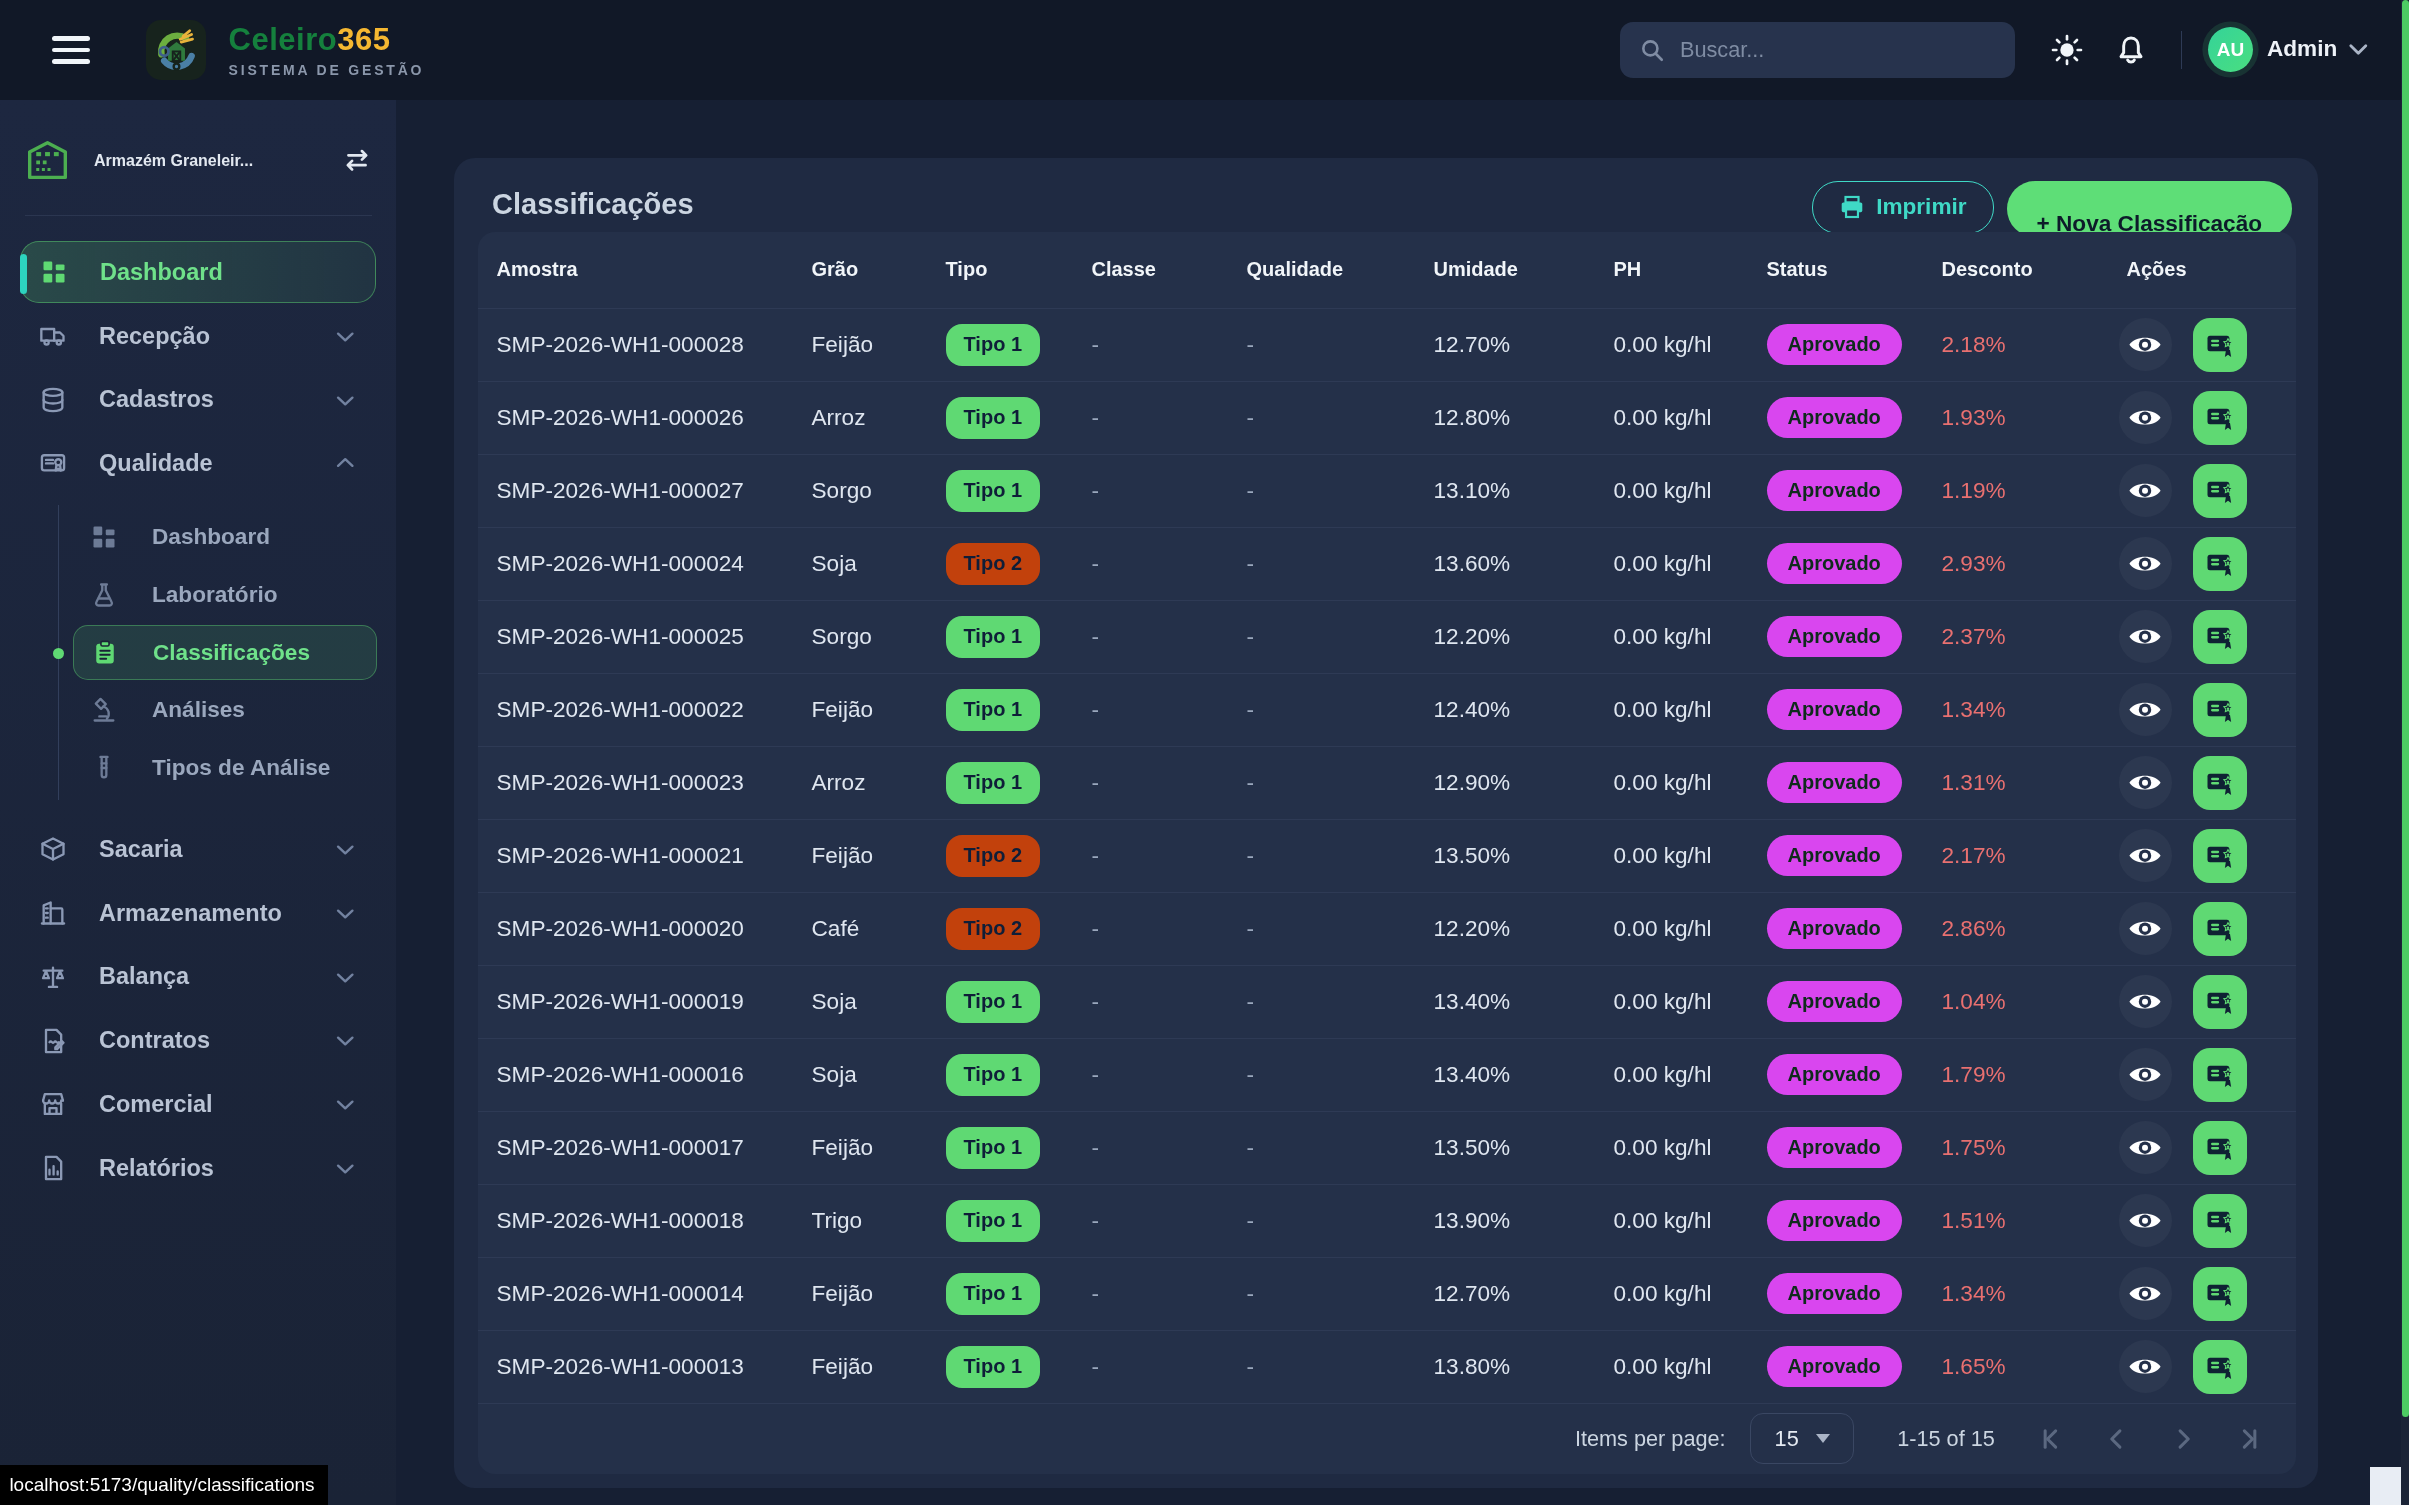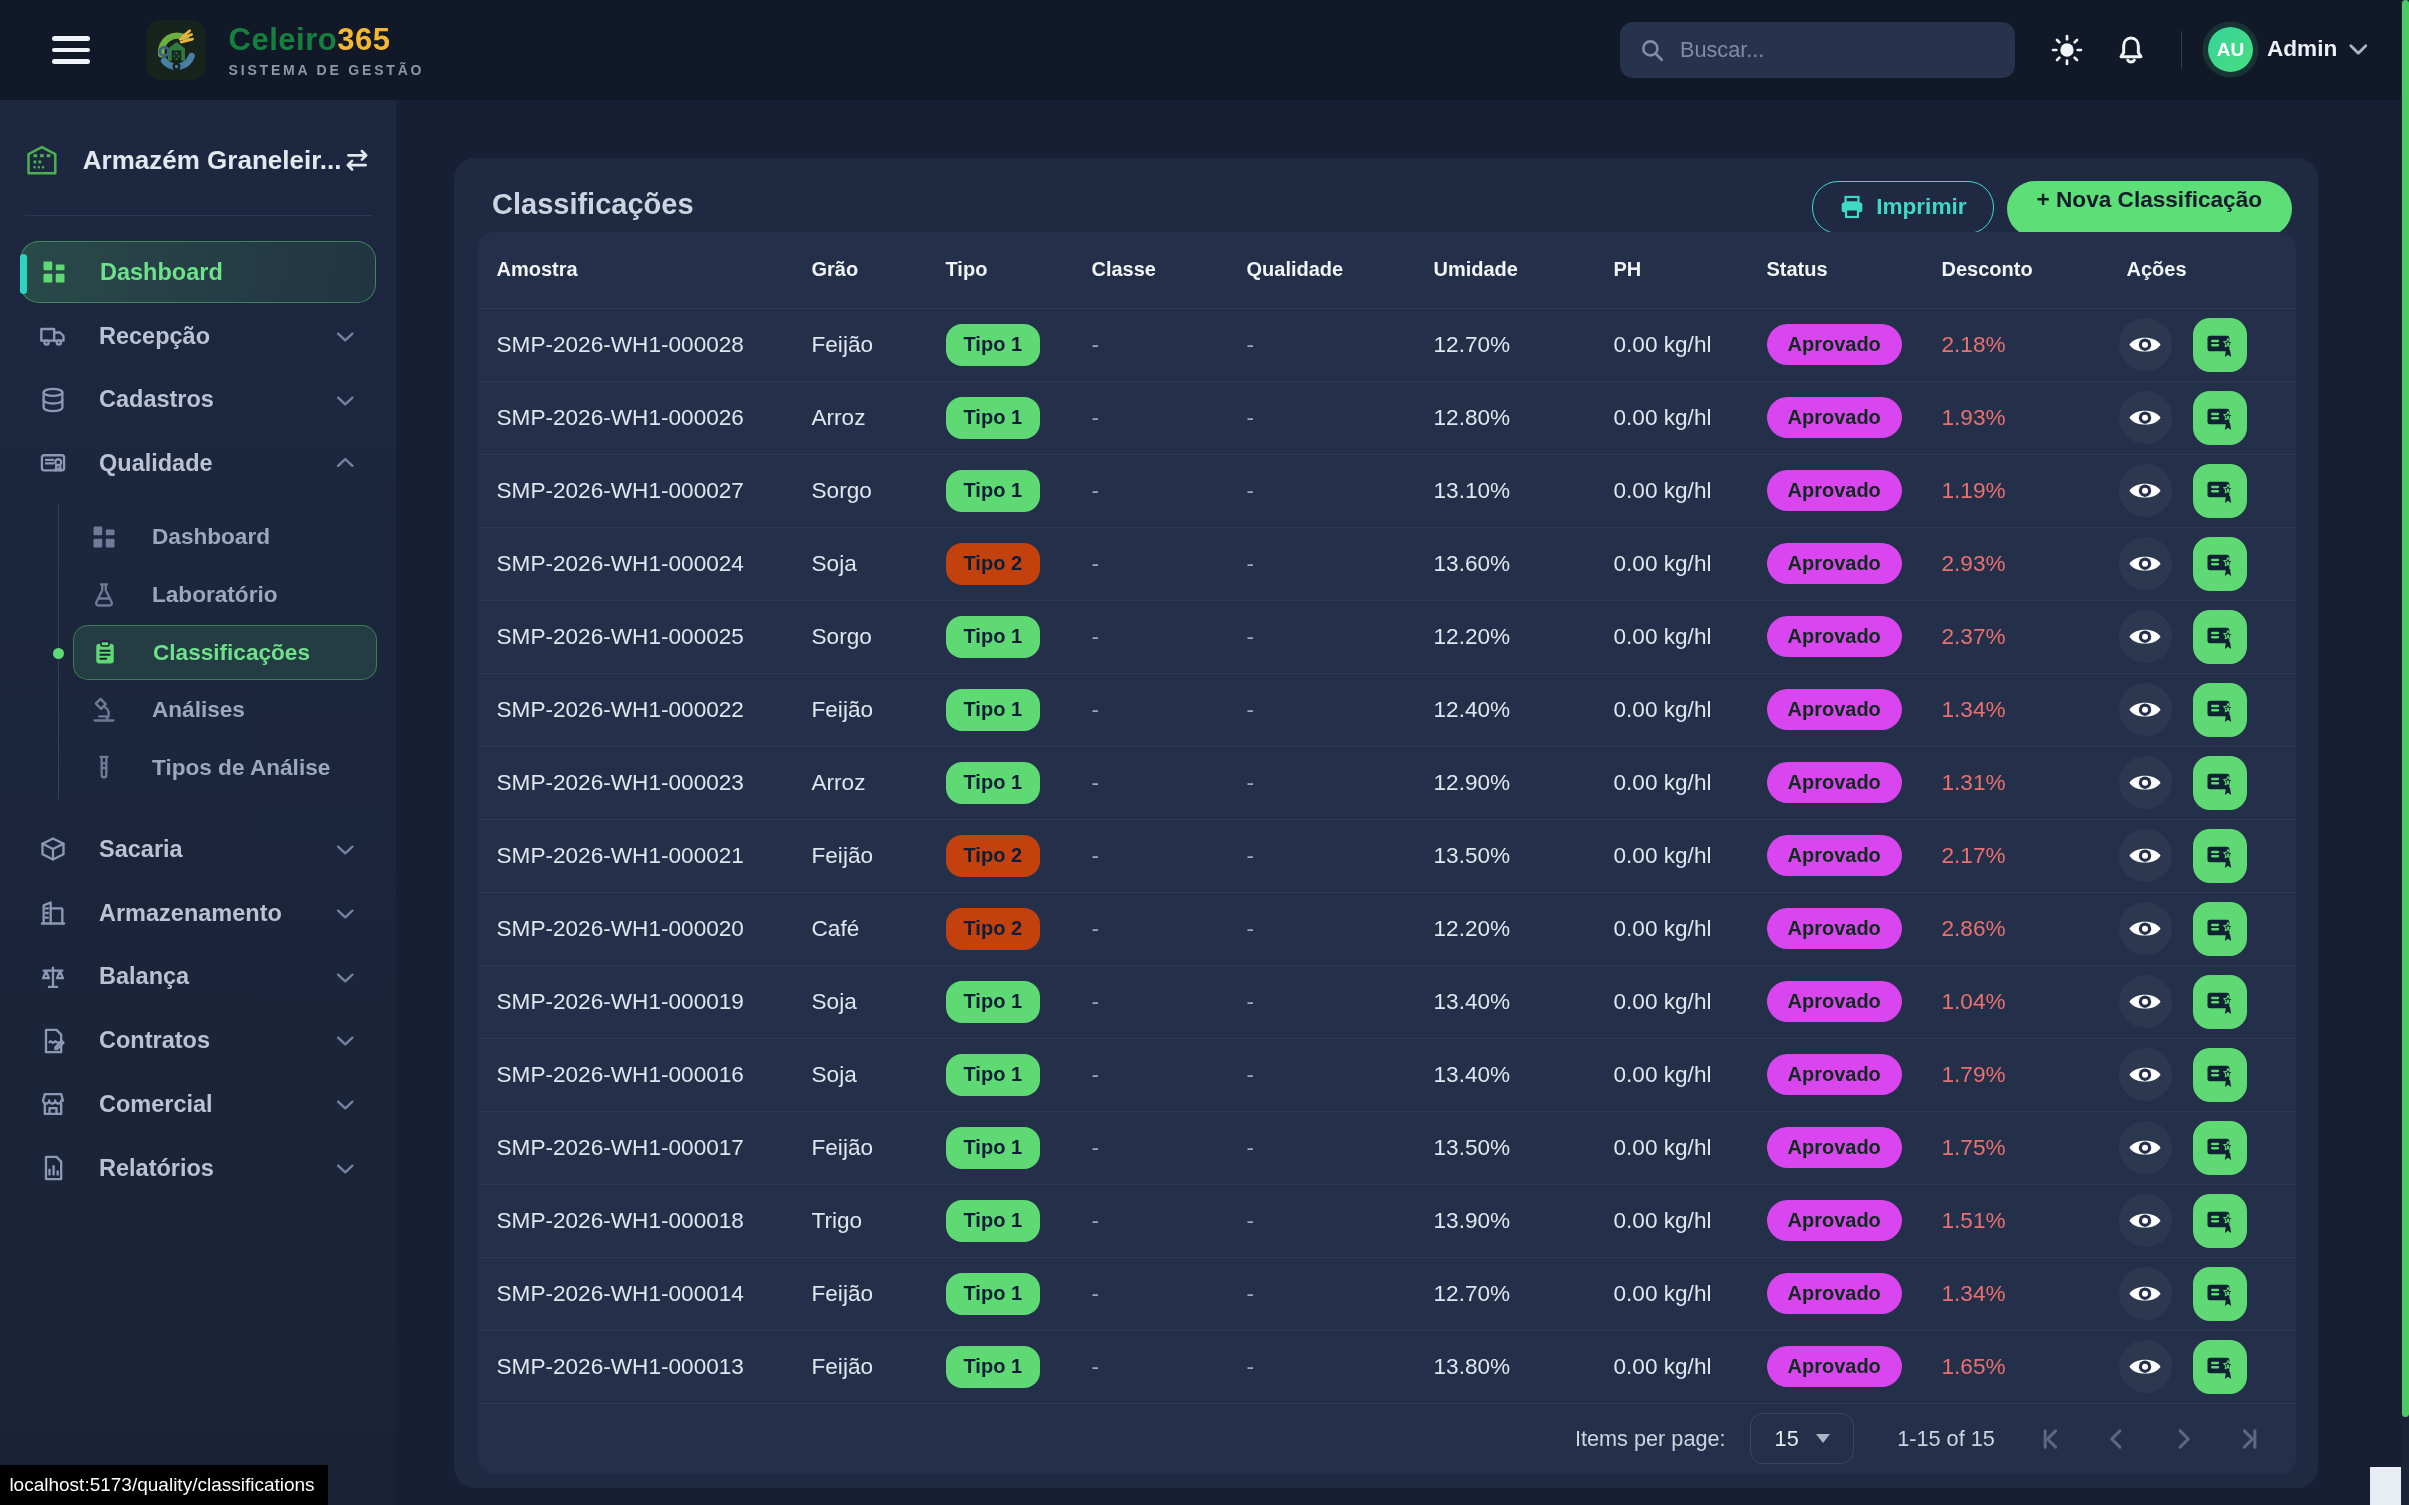--- a/index.html
+++ b/index.html
@@ -50,21 +50,21 @@
   .user-name { position:absolute; left:2267px; top:36px; font-size:22.6px; font-weight:bold; color:#eef2f8; cursor:pointer; }
   .user-caret { position:absolute; left:2347px; top:43px; }
 
   
   .sidebar {
     position:absolute; top:100px; left:0; width:396px; height:1406px;
     background:linear-gradient(180deg,#1d2740 0%,#1a2336 100%);
     overflow:hidden;
   }
   .warehouse { display:flex; align-items:center; padding:38px 24.5px 32px 24.5px; }
-  .warehouse-label { margin-left:24.5px; font-size:26px; font-weight:bold; color:#e2e8f0; white-space:nowrap; }
+  .warehouse-label { margin-left:24.5px; font-size:16px; font-weight:bold; color:#e2e8f0; white-space:nowrap; }
   .swap { margin-left:auto; cursor:pointer; display:flex; }
   .side-divider { height:0.9px; background:#2b3650; margin:0 24.5px 24.5px 24.5px; }
   .nav { display:flex; flex-direction:column; }
   .nav-item {
     position:relative; display:flex; align-items:center;
     height:62px; margin:0.9px 20px; padding:0 19px; border-radius:19px;
     color:#b9c3d4; font-size:23.5px; font-weight:bold; cursor:pointer;
   }
   .nav-item .nav-label { margin-left:32px; }
   .nav-item .chev { margin-left:auto; display:flex; }
@@ -102,21 +102,21 @@
   }
   .card-title { position:absolute; left:38px; top:30px; font-size:29px; font-weight:bold; color:#cbd5e1; }
   .actions { position:absolute; right:26px; top:22.6px; display:flex; gap:13px; }
   .btn-print {
     display:flex; align-items:center; gap:11.3px; height:53px; padding:0 26px;
     border:1.9px solid #3fd9c6; border-radius:26px; background:transparent;
     color:#3fd9c6; font-size:22.6px; font-weight:bold; cursor:pointer;
     font-family:"Liberation Sans","DejaVu Sans",sans-serif;
   }
   .btn-new {
-    display:flex; align-items:flex-start; height:56px; padding:6px 30px;
+    display:flex; align-items:flex-end; height:56px; padding:0 30px;
     border:none; border-radius:28px; background:#5ede77;
     color:#0d1b2a; font-size:22.6px; font-weight:bold; cursor:pointer;
     font-family:"Liberation Sans","DejaVu Sans",sans-serif;
   }
   .table-card {
     position:absolute; left:23.5px; right:21.7px; top:74px; bottom:14px;
     background:#243049; border-radius:17px; overflow:hidden;
     display:flex; flex-direction:column;
   }
   .tgrid {

